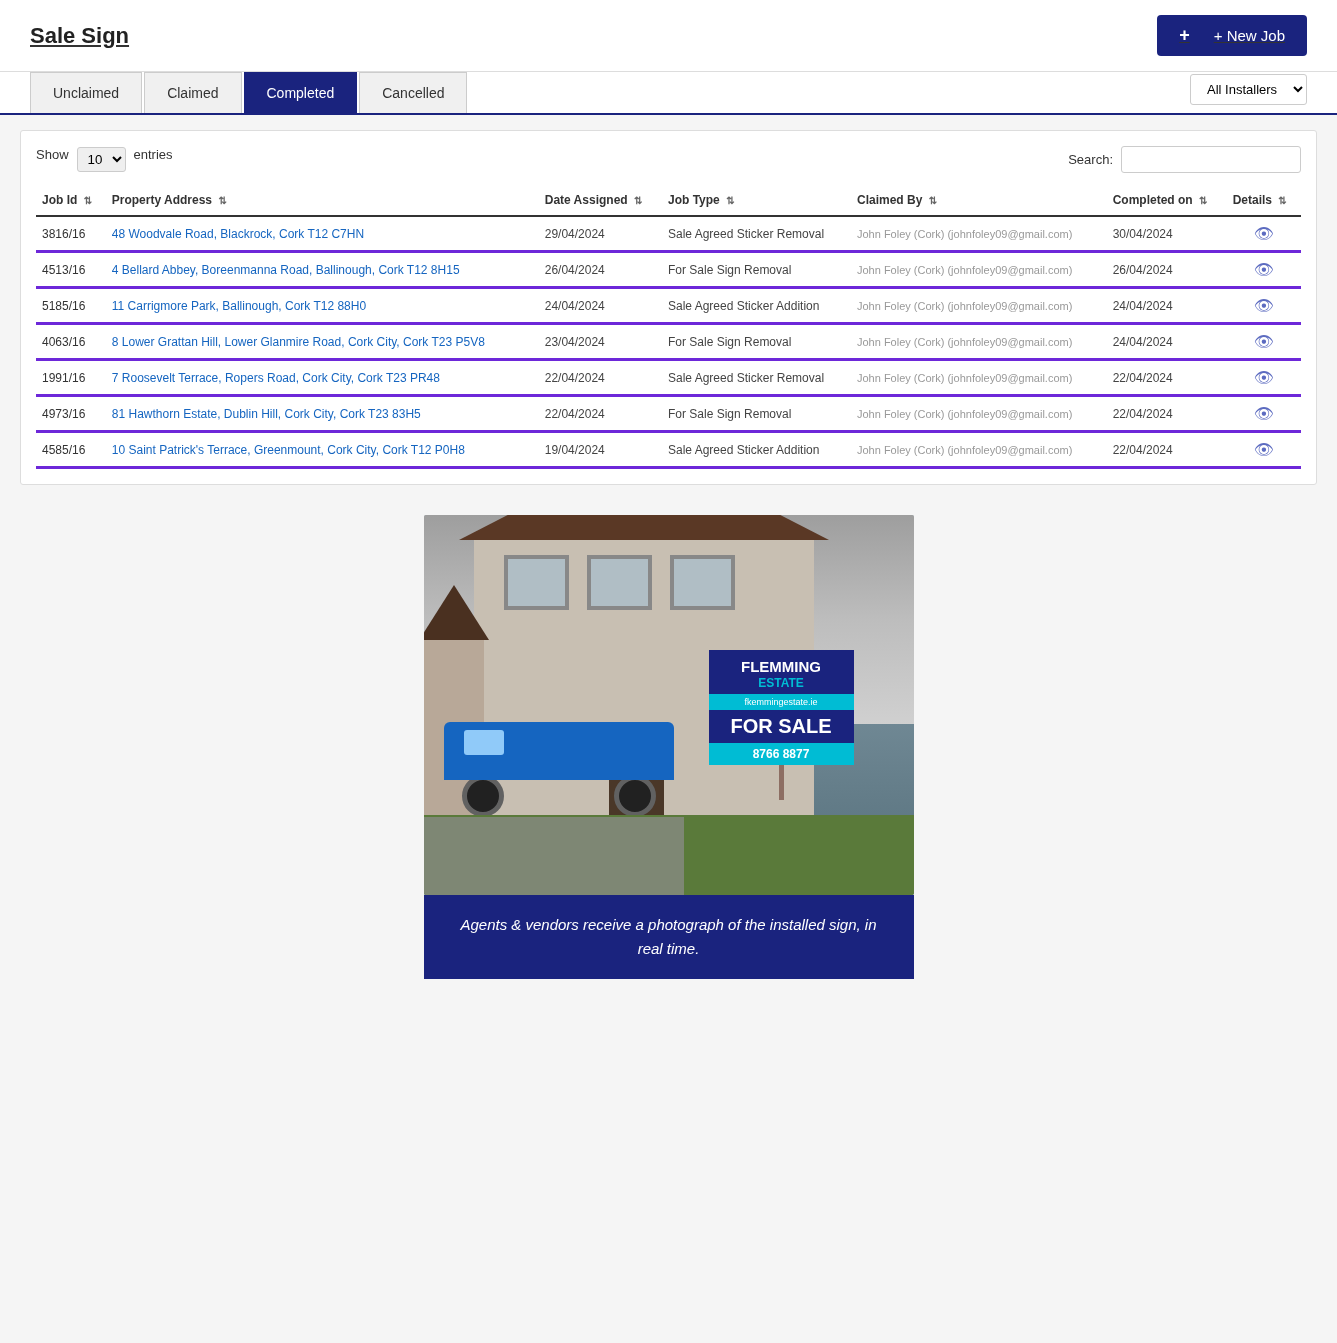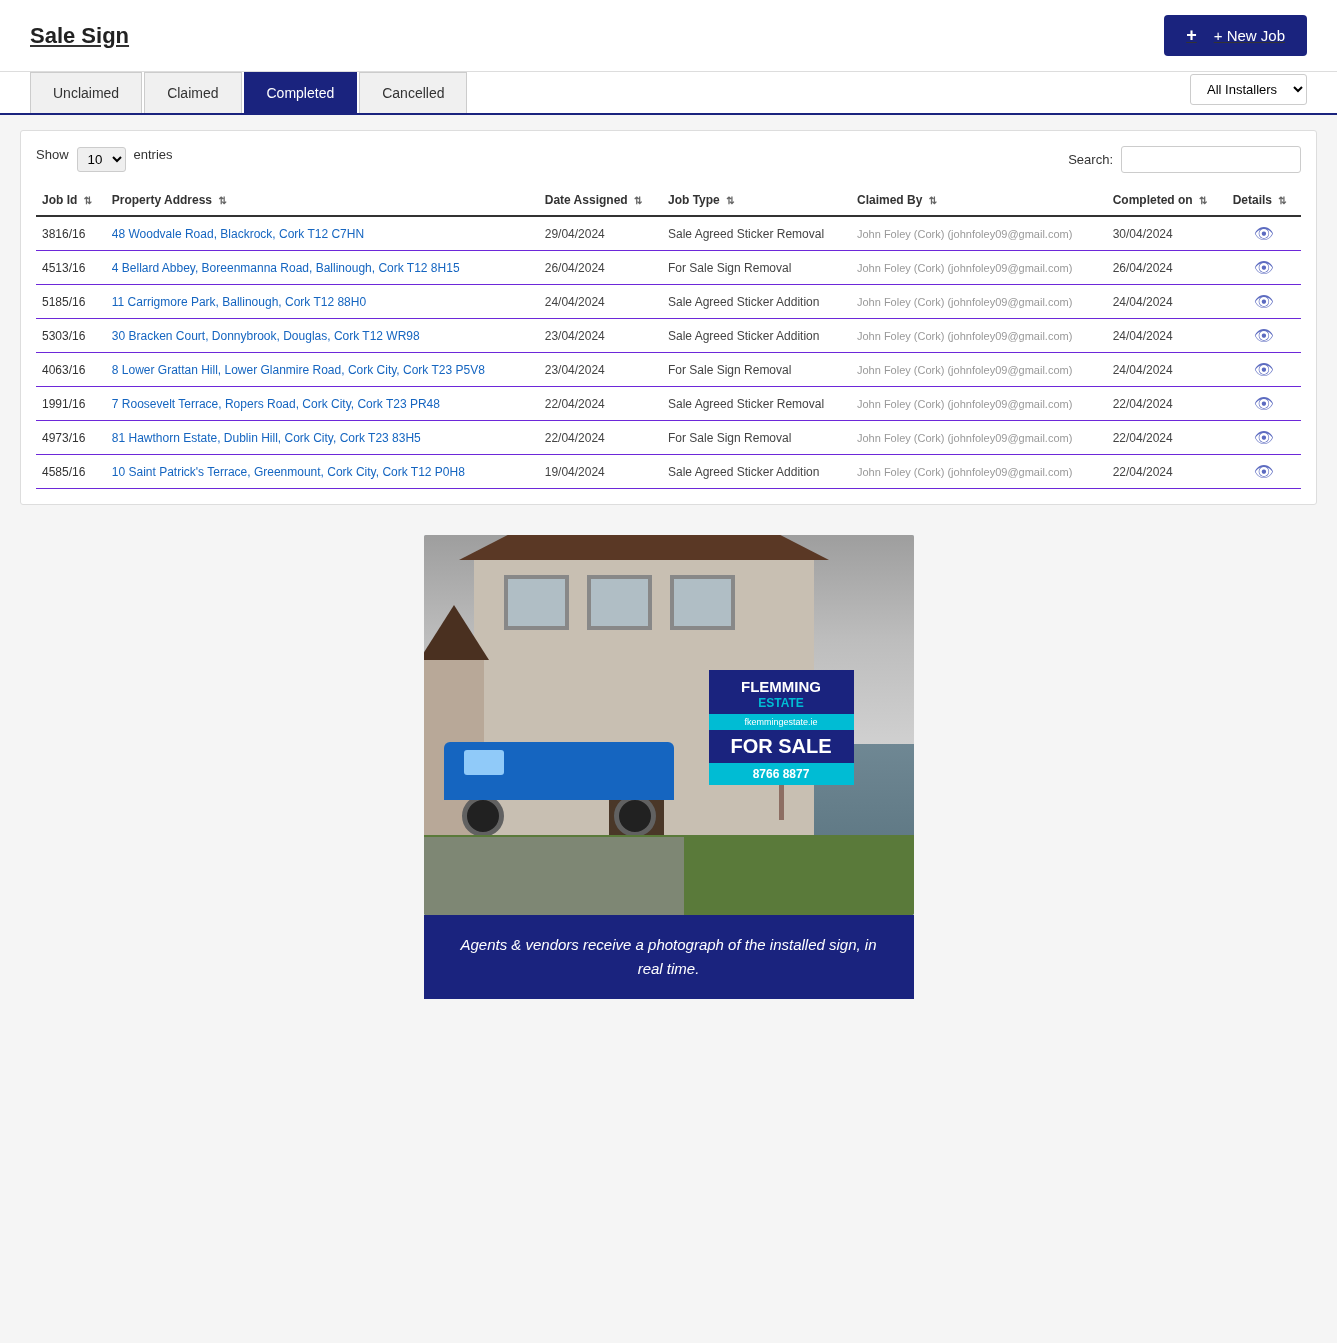--- a/index.html
+++ b/index.html
@@ -28,21 +28,21 @@
     .show-entries { display: flex; gap: 8px; font-size: 13px; }
     .show-entries select { padding: 3px 6px; border: 1px solid #ccc; border-radius: 3px; }
     .search-area { display: flex; align-items: center; gap: 8px; }
     .search-area label { font-size: 13px; }
     .search-area input { padding: 5px 10px; border: 1px solid #ccc; border-radius: 3px; font-size: 13px; width: 180px; }
 
     table { width: 100%; border-collapse: collapse; font-size: 12px; }
     thead tr { border-bottom: 2px solid #333; }
     thead th { text-align: left; padding: 8px 6px; font-weight: bold; color: #333; white-space: nowrap; }
     thead th .sort-icon { font-size: 10px; color: #666; margin-left: 3px; }
-    tbody tr { border-bottom: 1px solid #6d28d9; }
+    tbody tr { border-bottom: 3px solid #6d28d9; }
     tbody td { padding: 7px 6px; color: #444; }
     tbody td a { color: #1565c0; text-decoration: none; }
     .job-id { color: #333; font-weight: 500; }
     .claimed-by { color: #999; font-size: 11px; }
     .eye-icon { color: #5c6bc0; font-size: 16px; cursor: pointer; }
 
     
     .image-section { display: flex; flex-direction: column; align-items: center; margin: 30px auto; width: 490px; }
     .property-image { width: 490px; height: 380px; background: linear-gradient(180deg, #b0bec5 0%, #78909c 40%, #546e7a 100%); position: relative; overflow: hidden; border-radius: 2px; }
 
@@ -55,21 +55,21 @@
   </style>
 </head>
 <body>
 
 <div class="page-wrapper">
 
   <div class="header">
     <span class="page-title">Sale Sign</span>
     <button class="new-job-btn">
       <span class="plus">+</span>
-      <span style="margin-left:11px;">+ New Job</span>
+      <span style="margin-left:18px;">+ New Job</span>
     </button>
   </div>
 
   <div class="tabs-row">
     <div class="tabs">
       <div class="tab">Unclaimed</div>
       <div class="tab">Claimed</div>
       <div class="tab active">Completed</div>
       <div class="tab">Cancelled</div>
     </div>
@@ -139,31 +139,20 @@
       <td><a href="#">11 Carrigmore Park, Ballinough, Cork T12 88H0</a></td>
       <td>24/04/2024</td>
       <td>Sale Agreed Sticker Addition</td>
       <td class="claimed-by">John Foley (Cork) (johnfoley09@gmail.com)</td>
       <td>24/04/2024</td>
       <td style="text-align:center;">
         <span class="eye-icon" title="View Details">👁</span>
       </td>
     </tr>
           <tr>
-      <td class="job-id">5303/16</td>
-      <td><a href="#">30 Bracken Court, Donnybrook, Douglas, Cork T12 WR98</a></td>
-      <td>23/04/2024</td>
-      <td>Sale Agreed Sticker Addition</td>
-      <td class="claimed-by">John Foley (Cork) (johnfoley09@gmail.com)</td>
-      <td>24/04/2024</td>
-      <td style="text-align:center;">
-        <span class="eye-icon" title="View Details">👁</span>
-      </td>
-    </tr>
-          <tr>
       <td class="job-id">4063/16</td>
       <td><a href="#">8 Lower Grattan Hill, Lower Glanmire Road, Cork City, Cork T23 P5V8</a></td>
       <td>23/04/2024</td>
       <td>For Sale Sign Removal</td>
       <td class="claimed-by">John Foley (Cork) (johnfoley09@gmail.com)</td>
       <td>24/04/2024</td>
       <td style="text-align:center;">
         <span class="eye-icon" title="View Details">👁</span>
       </td>
     </tr>

